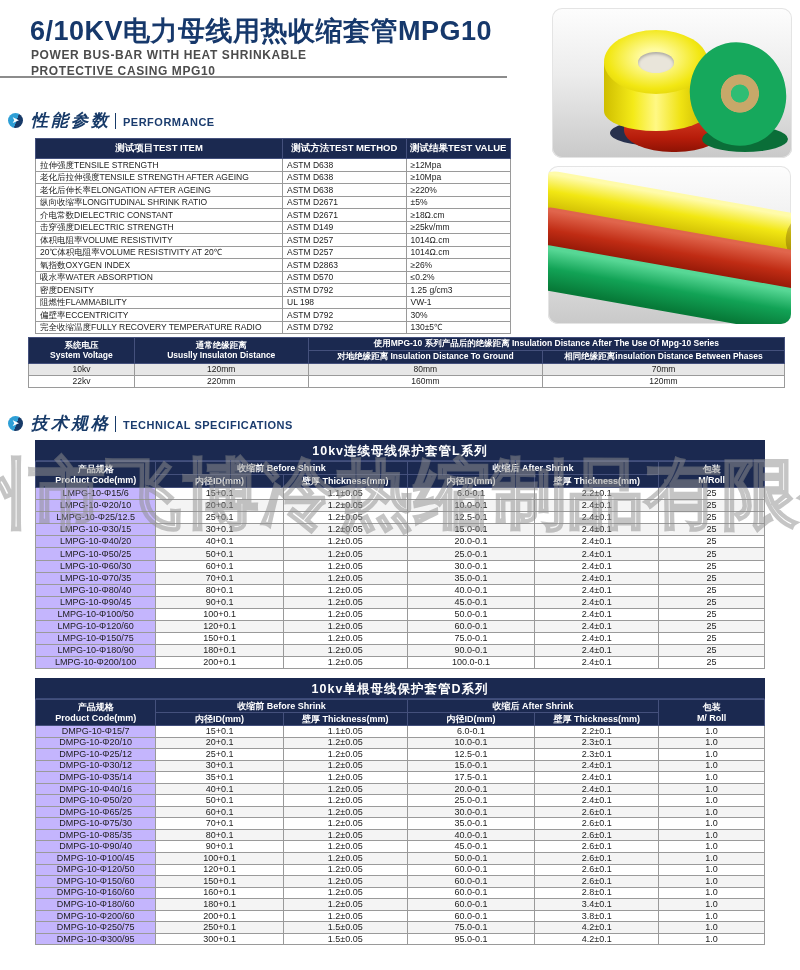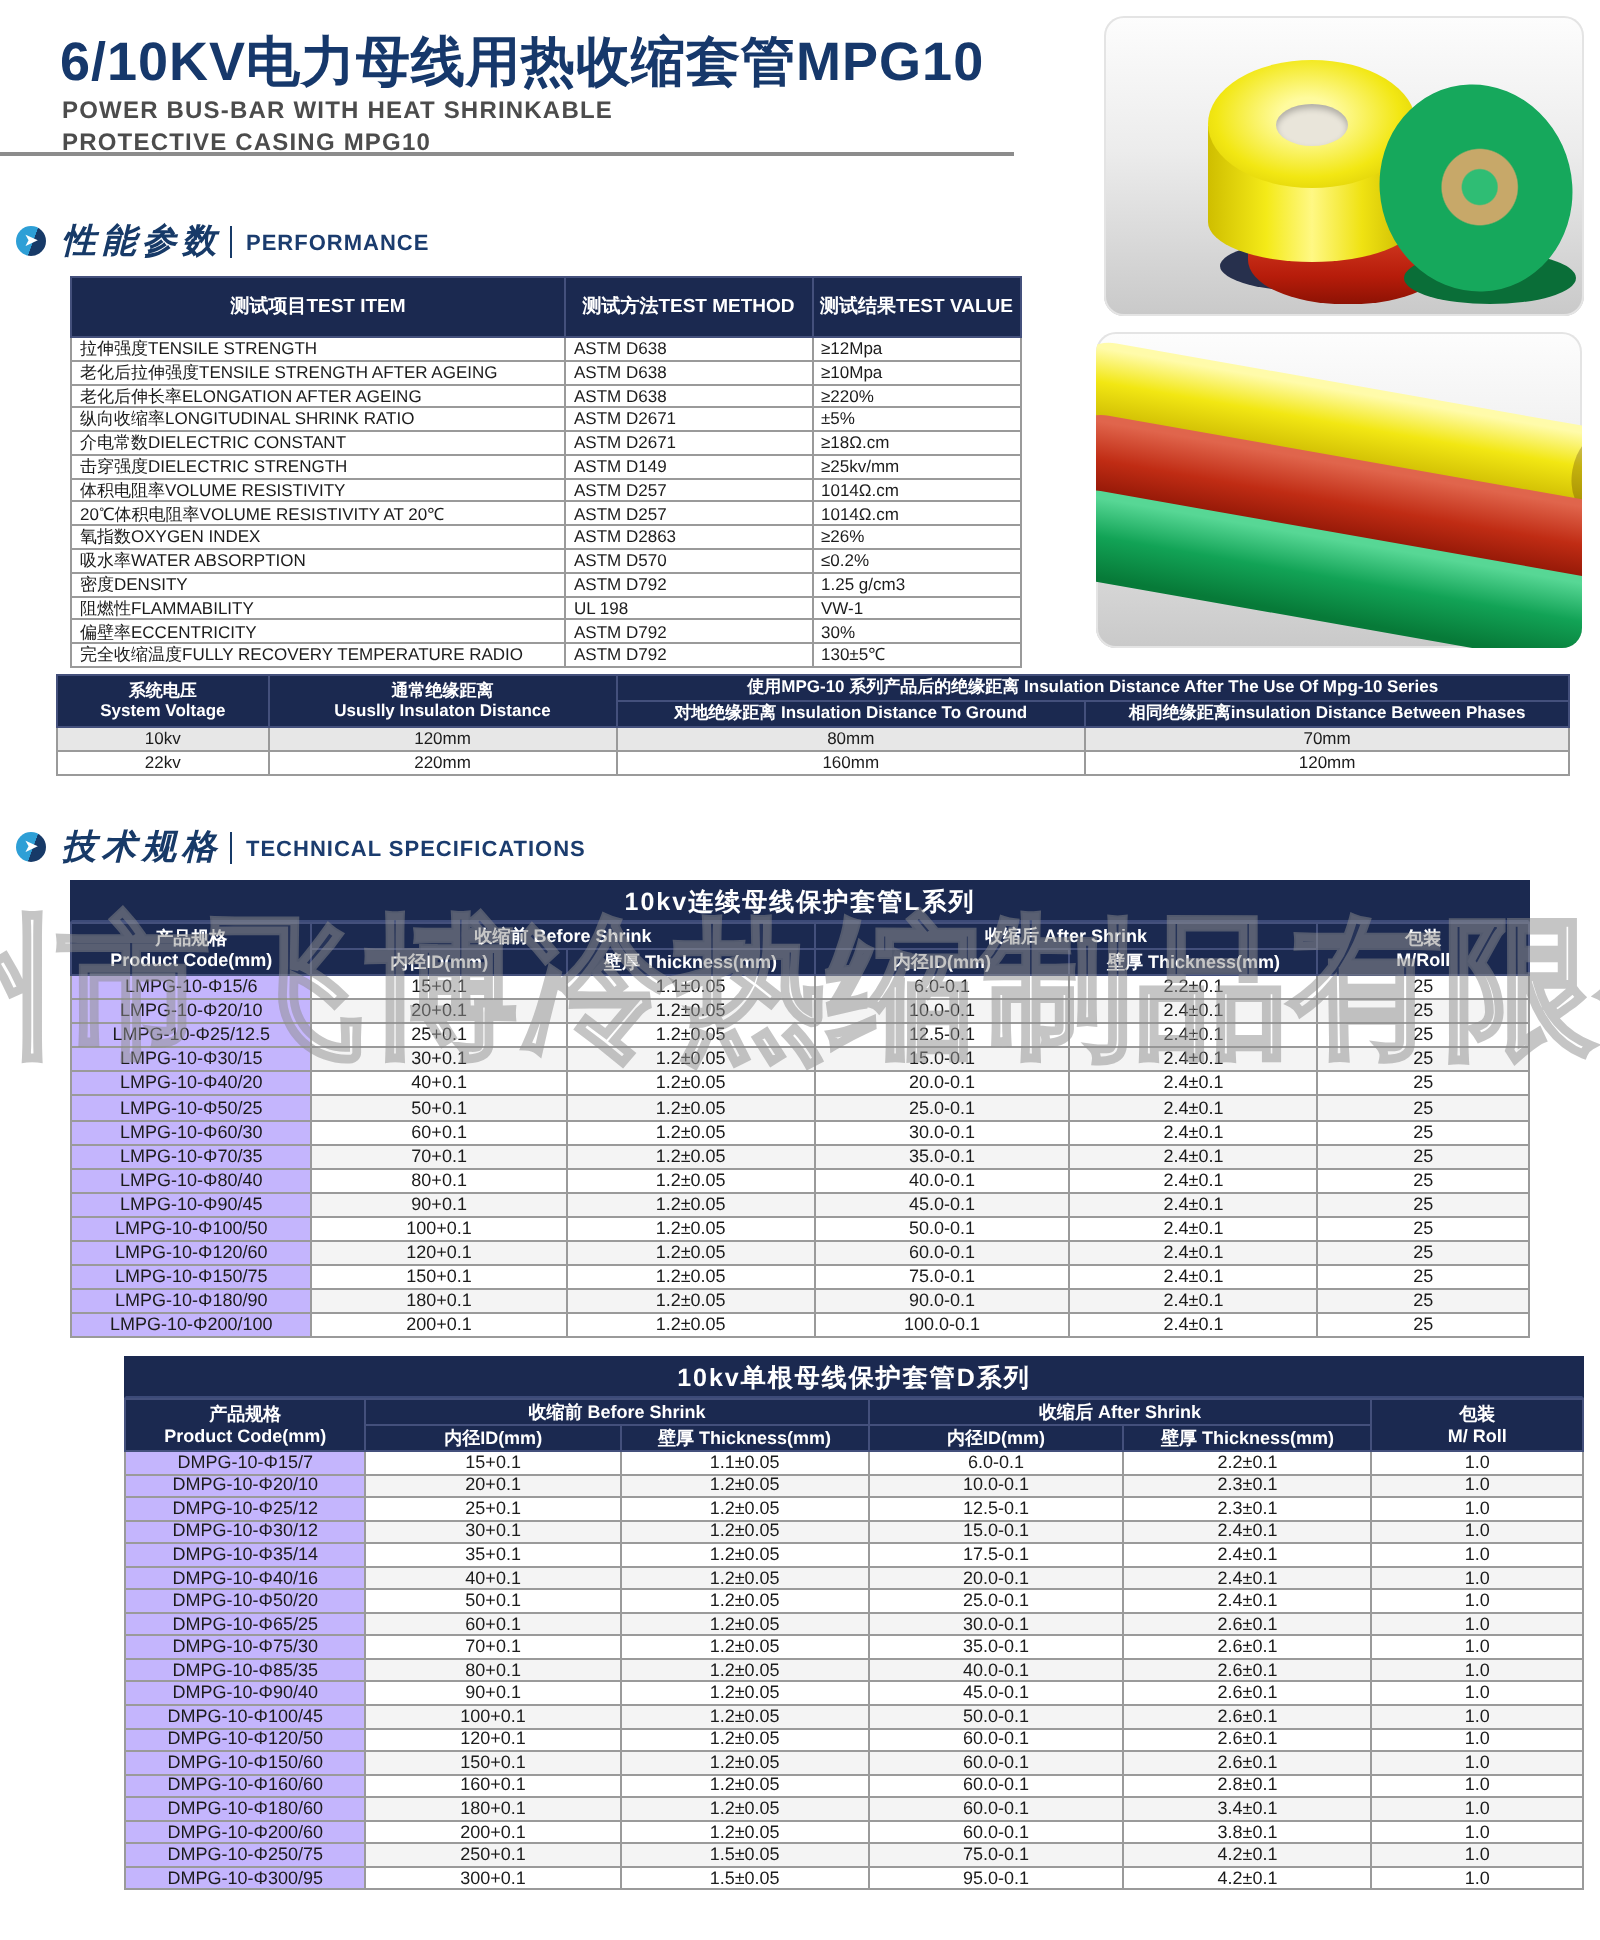--- a/index.html
+++ b/index.html
@@ -20,39 +20,39 @@
   .sec-en { font-size:11px; font-weight:bold; color:#1b3c6e; letter-spacing:0.5px; padding-top:3px;text-align:right; }
 
   
   table { border-collapse:collapse; table-layout:fixed; width:100%; }
   th, td { overflow:hidden; white-space:nowrap; }
   .navy { background:#1b2950; color:#ffffff; }
 
   
   .perf-wrap { position:absolute; left:35px; top:138px; width:476px; height:196px; }
   .perf-wrap table { height:100%; }
-  .perf-wrap th { font-size:9.5px; font-weight:bold; border:1px solid #44507c; height:30px; }
+  .perf-wrap th { font-size:9.5px; font-weight:bold; border:1px solid #44507c; height:20px; }
   .perf-wrap td { font-size:8.5px; color:#1c1c1c; border:1px solid #9a9a9a; padding:0 4px; line-height:1; }
   .perf-wrap tbody tr { height:11.5px; }
 
   
   .volt-wrap { position:absolute; left:28px; top:337px; width:757px; height:53px; }
   .volt-wrap th { font-size:8.5px; font-weight:bold; border:1px solid #44507c; line-height:1.15; height:13px; }
   .volt-wrap td { font-size:8.5px; color:#1c1c1c; border:1px solid #9a9a9a; text-align:center; height:12px; line-height:1; }
   .volt-wrap tbody tr:nth-child(odd) td { background:#e7e7e7; }
 
   
   .series-wrap { position:absolute; left:35px; width:730px; }
   .series-title { height:21px; line-height:21px; text-align:center; font-size:12.5px; font-weight:bold; letter-spacing:1px; border:1px solid #1b2950; border-bottom:1px solid #3c4a78; }
   .series-wrap th { font-size:9px; font-weight:bold; border:1px solid #44507c; height:13px; line-height:1.2; }
   .series-wrap td { font-size:9px; color:#1c1c1c; border:1px solid #9a9a9a; text-align:center; line-height:1; }
   .series-wrap tbody td:first-child { background:#c4b5fd; }
   .series-wrap tbody tr:nth-child(even) td:not(:first-child) { background:#f4f4f4; }
   .l-wrap { top:440px; } .l-wrap tbody tr { height:12.1px; }
-  .d-wrap { top:678px;margin-left:27px; } .d-wrap tbody tr { height:11.55px; }
+  .d-wrap { top:678px; } .d-wrap tbody tr { height:11.55px; }
 
   
   .watermark { position:absolute; left:-48px; top:444px; width:920px; font-size:76px; font-weight:bold; white-space:nowrap; letter-spacing:1px; color:rgba(255,255,255,0.05); -webkit-text-stroke:2px rgba(140,140,140,0.5); z-index:6; pointer-events:none; }
 
   
   .photo { position:absolute; border-radius:10px; background:linear-gradient(180deg,#fdfdfd 0%,#ececec 45%,#c9c9c9 100%); box-shadow:0 0 0 1px #e4e4e4 inset; overflow:hidden; }
   .photo1 { left:552px; top:8px; width:240px; height:150px; }
   .photo2 { left:548px; top:166px; width:243px; height:158px; }
   .photo div { position:absolute; }
   

